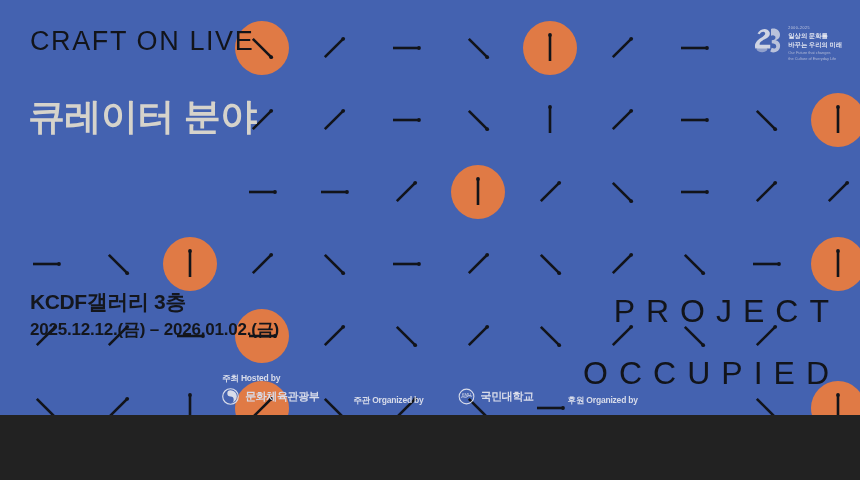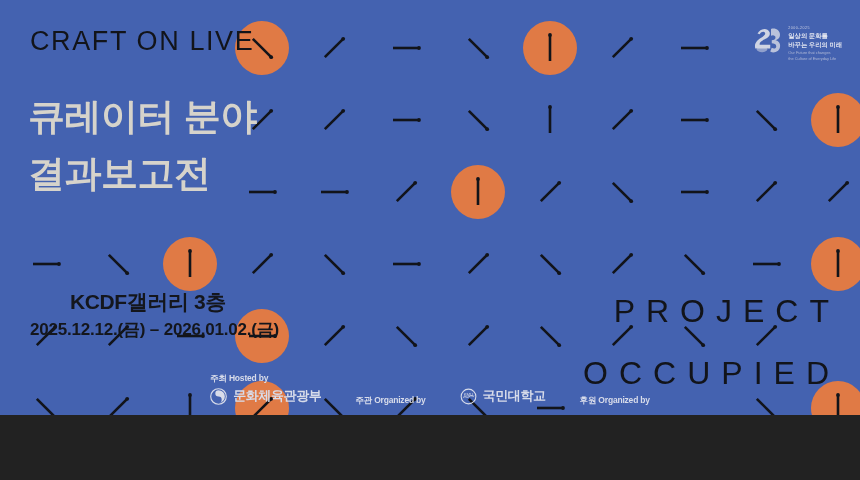--- a/index.html
+++ b/index.html
@@ -32,21 +32,20 @@
     letter-spacing:-0.5px;
   }
   #headline div{white-space:nowrap;}
 
   #venue{
     left:30px;top:288px;
     color:#14161C;
     font-size:21px;
     font-weight:700;
     letter-spacing:-0.4px;
-    margin-left:40px;
   }
   #dates{
     left:30px;top:318px;
     color:#14161C;
     font-size:17px;
     font-weight:700;
     letter-spacing:-0.2px;
   }
 
   #project{
@@ -86,21 +85,21 @@
   }
   .fgroup{display:flex;flex-direction:column;align-items:flex-start;gap:5px;}
   .fgroup .cap{
     font-size:8.5px;color:#D8DCEA;font-weight:700;letter-spacing:-.2px;
     line-height:10px;
   }
   .fgroup .row{display:flex;align-items:center;gap:6px;}
   .fgroup .lname{
     color:#D8DCEA;font-weight:700;letter-spacing:-.4px;line-height:1.05;
   }
-  .lname .k{display:block;font-size:13px;font-family:Liberation Mono, monospace;}
+  .lname .k{display:block;font-size:11px;}
   .lname .e{display:block;font-size:5.2px;font-weight:400;color:#C3C9DE;letter-spacing:-.1px;margin-top:1px;}
   .logomark{flex:0 0 auto;}
 </style>
 </head>
 <body>
 
 <div id="poster">
 
   <svg id="pattern" viewBox="0 0 860 480" xmlns="http://www.w3.org/2000/svg">
     <g id="discs">
@@ -247,21 +246,20 @@
         <circle cx="419" cy="480" r="1.9" fill="#12141A"></circle>
         <line x1="465" y1="480" x2="491" y2="480" stroke="#12141A" stroke-width="2.6" stroke-linecap="butt"></line>
         <circle cx="491" cy="480" r="1.9" fill="#12141A"></circle>
       </g>
   </svg>
 
   <div class="tline" id="title-en">CRAFT ON LIVE</div>
 
   <div class="tline" id="headline">
     <div>큐레이터 분야</div>
-    <div>결과보고전</div>
   </div>
 
   <div class="tline" id="venue">KCDF갤러리 3층</div>
   <div class="tline" id="dates">2025.12.12.(금) – 2026.01.02.(금)</div>
 
   <div class="tline" id="project">PROJECT</div>
   <div class="tline" id="occupied">OCCUPIED</div>
 
   <div id="anniv">
     <svg class="mark" viewBox="0 0 40 40" xmlns="http://www.w3.org/2000/svg">

